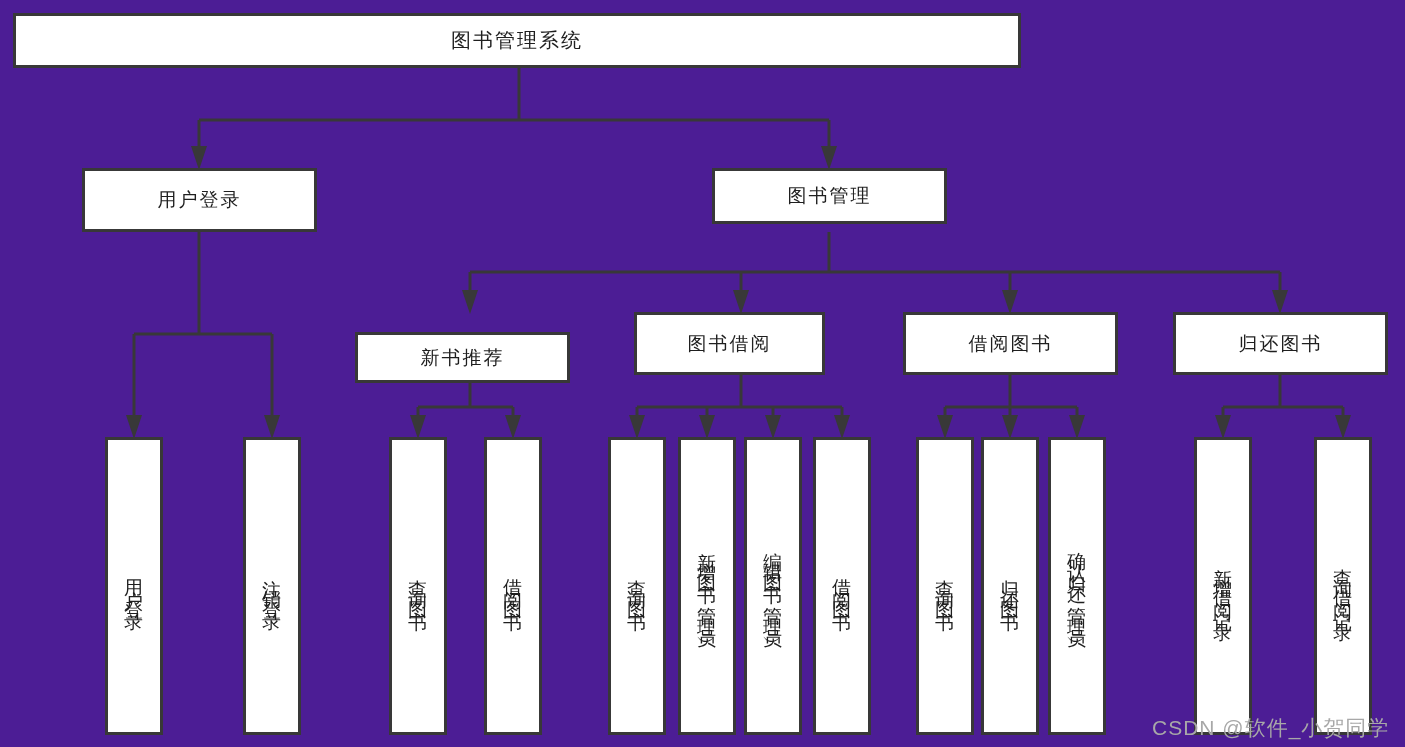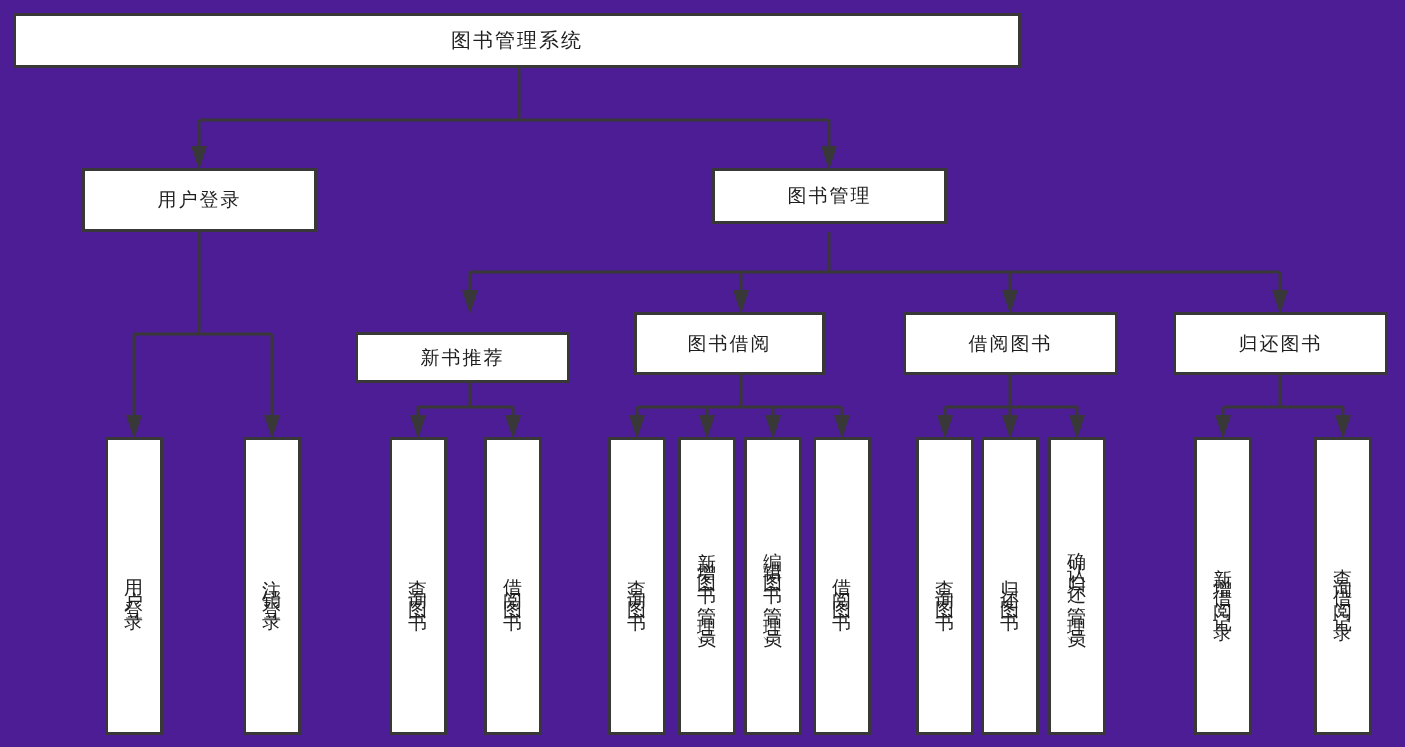--- a/index.html
+++ b/index.html
@@ -183,14 +183,15 @@
     <span>确认归还（管理员）</span>
   </div>
 
   <div class="node vnode" style="left:1194px; top:437px; width:58px; height:298px;">
     <span>新增借阅记录</span>
   </div>
   <div class="node vnode" style="left:1314px; top:437px; width:58px; height:298px;">
     <span>查询借阅记录</span>
   </div>
 
+  <div class="watermark">CSDN @软件_小贺同学</div>
 
 </div>
 
 </body></html>

